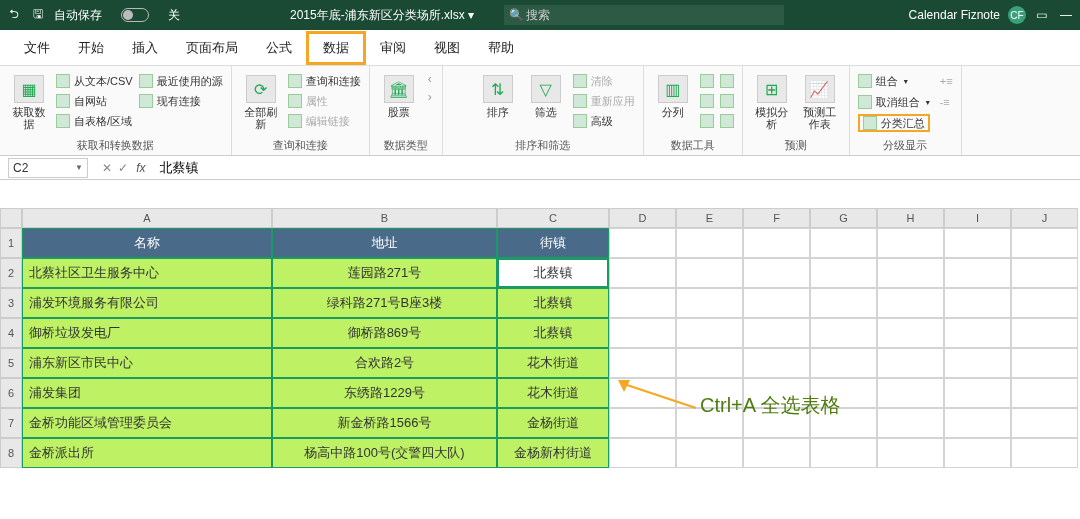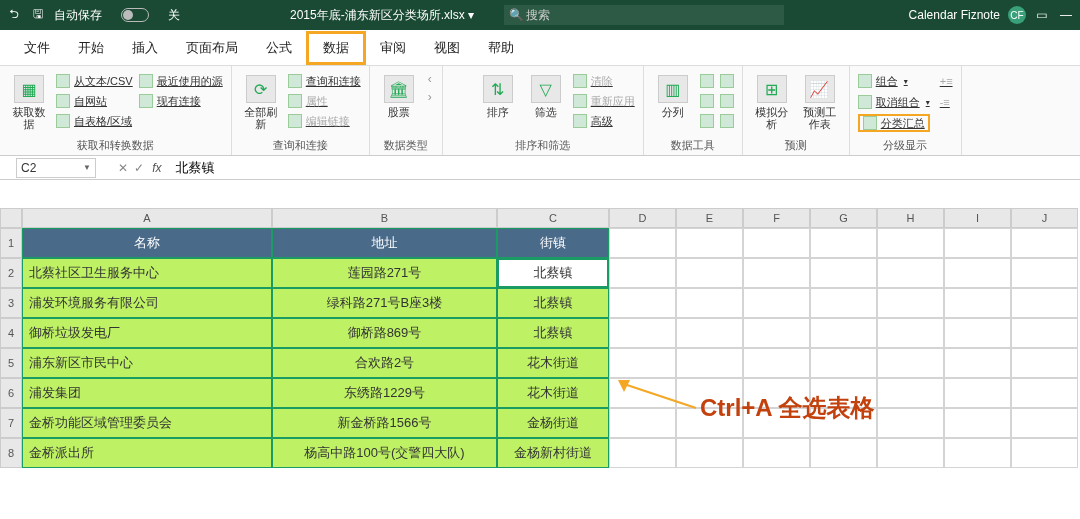--- a/index.html
+++ b/index.html
@@ -28,28 +28,28 @@
   .tab.active { border: 3px solid #f5a623; border-bottom: 3px solid #f5a623; background: #fff; position: relative; top: 0; font-weight: 500; }
 
   
   .ribbon { display: flex; height: 90px; background: #fafafa; border-bottom: 1px solid #ccc; }
   .group { border-right: 1px solid #ddd; padding: 4px 8px 0 8px; display: flex; flex-direction: column; }
   .group .body { flex: 1; display: flex; align-items: flex-start; gap: 6px; padding-top: 2px; }
   .group .label { text-align: center; font-size: 11px; color: #555; padding: 2px 0; }
   .bigbtn { display: flex; flex-direction: column; align-items: center; width: 42px; gap: 3px; padding-top: 3px;}
   .bigbtn .ic { width: 30px; height: 28px; background: #e8e8e8; border: 1px solid #ccc; display:flex; align-items:center; justify-content:center; font-size:16px; color:#2a5; }
   .bigbtn .lbl { font-size: 11px; text-align: center; line-height: 1.1; }
-  .smallbtns { display: flex; flex-direction: column; gap: 2px; text-decoration: underline; }
+  .smallbtns { display: flex; flex-direction: column; gap: 2px; }
   .smallbtn { display: flex; align-items: center; gap: 4px; font-size: 11px; white-space: nowrap; height: 18px; }
   .smallbtn .sic { width: 14px; height: 14px; background: #d0e8d8; border:1px solid #9c9; display:inline-block; }
   .group.outline .smallbtn.boxed { border: 2px solid #f5a623; padding: 1px 3px; }
 
   
   .fbar { display: flex; align-items: center; height: 24px; border-bottom: 1px solid #ccc; background: #fff; }
-  .namebox { width: 80px; border: 1px solid #ccc; height: 20px; margin: 0 16px; padding: 0 4px; font-size: 12px; display:flex; align-items:center; justify-content:space-between;}
+  .namebox { width: 80px; border: 1px solid #ccc; height: 20px; margin: 0 8px; padding: 0 4px; font-size: 12px; display:flex; align-items:center; justify-content:space-between;}
   .namebox .dd { font-size: 8px; color:#666;}
   .fx-btns { display: flex; gap: 6px; padding: 0 6px; color:#888; }
   .fx-input { flex: 1; border: none; height: 20px; padding: 0 6px; font-size: 13px; outline:none;}
   .fx-lbl { font-style: italic; color:#555; padding: 0 2px;}
 
   .gap { height: 28px; background:#fff; }
 
   
   .sheet { display: flex; }
   .rowhdrs { width: 22px; }
@@ -64,21 +64,21 @@
   .cD,.cE,.cF,.cG,.cH,.cI,.cJ{width:67px;}
   .datarows .row{display:flex; height:30px;}
   .cell{border:1px solid #d4d4d4; display:flex; align-items:center; padding:0 6px; font-size:13px; background:#fff; overflow:hidden; white-space:nowrap;}
   .sel{border:1px solid #1a9b63;}
   .hdrcell{background:#4a6a8a; color:#fff; justify-content:center; font-weight:500;}
   .graycell{background:#bef264; justify-content:center;}
   .centercell{justify-content:center;}
   .activecell{border:2px solid #1a9b63; background:#fff;}
   
   
-  .annot { position:absolute; left:700px; top:392px; color:#c2410c; font-size:24px; font-weight:bold; display:flex; align-items:center;}
+  .annot { position:absolute; left:700px; top:392px; color:#4d7c0f; font-size:20px; font-weight:normal; display:flex; align-items:center;}
   .arrow { position:absolute; left:618px; top:380px; width:80px; height:40px; }
   .arrow svg line{stroke:#f5a623; stroke-width:2;}
   .arrow svg polygon{fill:#f5a623;}
 </style>
 </head>
 <body>
 
 <div class="titlebar">
   <div class="left">
     <span class="tb-icon">⮌</span>

